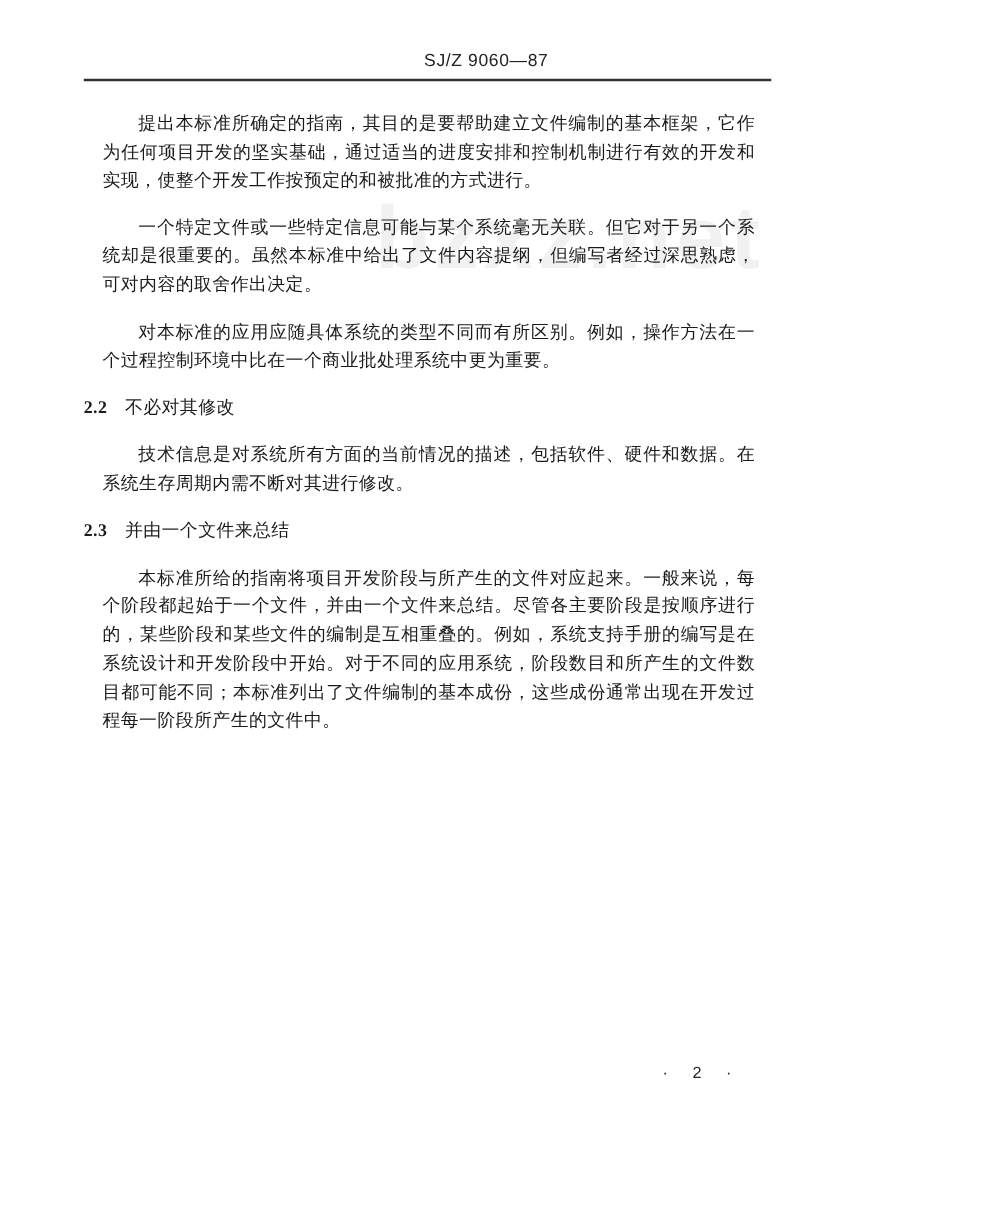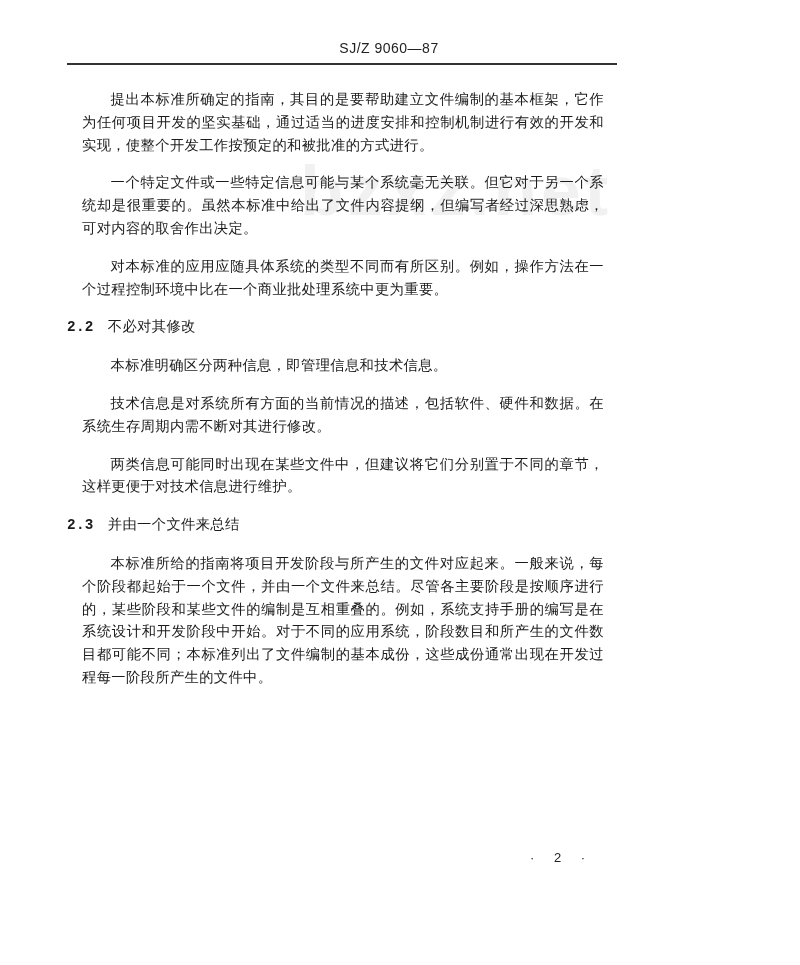--- a/index.html
+++ b/index.html
@@ -5,43 +5,41 @@
   html, body { margin:0; padding:0; background:#ffffff; }
   body { width:800px; height:965px; position:relative; overflow:hidden;
          font-family:"DejaVu Serif", "Liberation Serif", serif; color:#1b1b1b; }
   .header { position:absolute; left:0; width:778px; top:40px; text-align:center;
             font-family:"Liberation Sans", "DejaVu Sans", sans-serif; font-size:14px; letter-spacing:0.5px; color:#222; }
   .rule { position:absolute; left:67px; width:550px; top:63px; height:0;
           border-top:2px solid #333; }
   .content { position:absolute; left:67px; top:73px; width:552px; font-size:14.3px; line-height:22.8px; }
   .para { margin:15px; text-indent:2em; letter-spacing:0.35px; text-align:justify; }
   .heading { margin:0; letter-spacing:0.35px; }
-  .heading .num { font-family:Liberation Mono, monospace; font-weight:bold; margin-right:14px;margin-top:32px; }
+  .heading .num { font-family:Liberation Serif, serif; font-weight:bold; margin-right:14px;margin-top:32px; }
   .watermark { position:absolute; left:300px; top:150px; font-family:"Liberation Sans", sans-serif;
                font-size:71px; font-weight:bold; color:rgba(200,200,200,0.25); letter-spacing:4px; }
   .pageno { position:absolute; left:530px; top:850px; font-family:"Liberation Sans", sans-serif; font-size:13px; color:#222; letter-spacing:8px; }
 </style>
 </head>
 <body>
 
 <div class="header">SJ/Z 9060—87</div>
 <div class="rule"></div>
 <div class="watermark">bzxz.net</div>
 
 <div class="content">
   <p class="para">提出本标准所确定的指南，其目的是要帮助建立文件编制的基本框架，它作为任何项目开发的坚实基础，通过适当的进度安排和控制机制进行有效的开发和实现，使整个开发工作按预定的和被批准的方式进行。</p>
   <p class="para">一个特定文件或一些特定信息可能与某个系统毫无关联。但它对于另一个系统却是很重要的。虽然本标准中给出了文件内容提纲，但编写者经过深思熟虑，可对内容的取舍作出决定。</p>
   <p class="para">对本标准的应用应随具体系统的类型不同而有所区别。例如，操作方法在一个过程控制环境中比在一个商业批处理系统中更为重要。</p>
 
   <p class="heading">
     <span class="num">2.2</span><span>不必对其修改</span>
   </p>
-  <p class="para">本标准明确区分两种信息，即管理信息和技术信息。</p>
   <p class="para">技术信息是对系统所有方面的当前情况的描述，包括软件、硬件和数据。在系统生存周期内需不断对其进行修改。</p>
-  <p class="para">两类信息可能同时出现在某些文件中，但建议将它们分别置于不同的章节，这样更便于对技术信息进行维护。</p>
 
   <p class="heading">
     <span class="num">2.3</span><span>并由一个文件来总结</span>
   </p>
   <p class="para">本标准所给的指南将项目开发阶段与所产生的文件对应起来。一般来说，每个阶段都起始于一个文件，并由一个文件来总结。尽管各主要阶段是按顺序进行的，某些阶段和某些文件的编制是互相重叠的。例如，系统支持手册的编写是在系统设计和开发阶段中开始。对于不同的应用系统，阶段数目和所产生的文件数目都可能不同；本标准列出了文件编制的基本成份，这些成份通常出现在开发过程每一阶段所产生的文件中。</p>
 </div>
 
 <div class="pageno">· 2 ·</div>
 
 </body></html>

